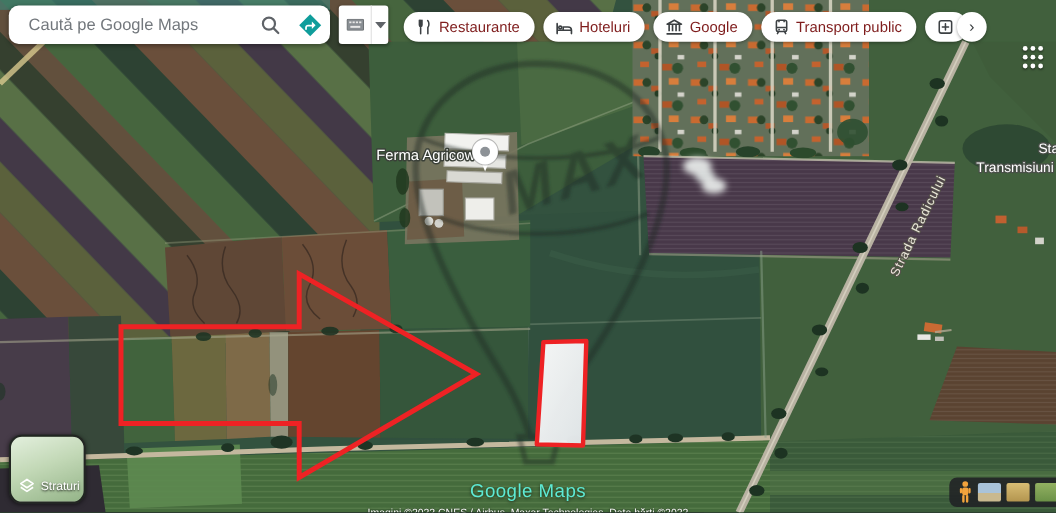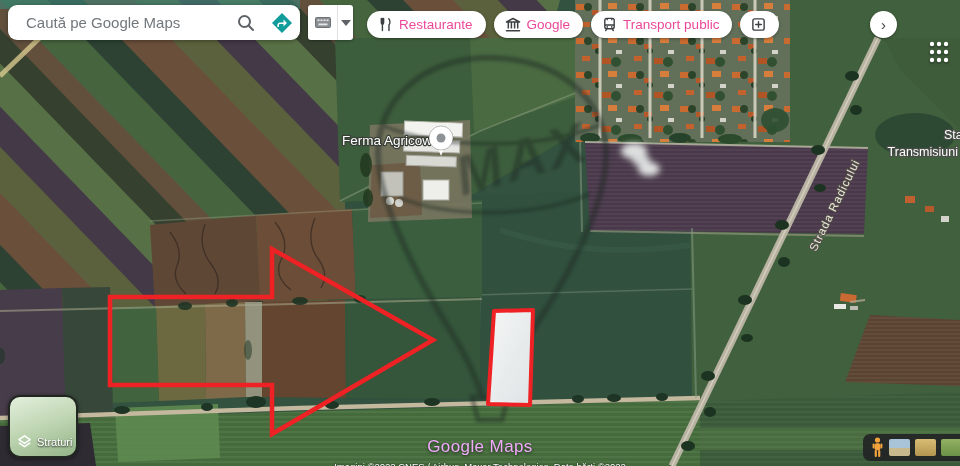--- a/index.html
+++ b/index.html
@@ -17,36 +17,36 @@
             background:transparent;border:none;cursor:pointer;padding:0;}
   .kbd-btn{position:absolute;left:308px;top:5px;width:45px;height:35px;background:#fff;border:none;
            border-radius:3px;box-shadow:0 1px 3px rgba(0,0,0,.35);display:flex;align-items:center;z-index:30;cursor:pointer;padding:0;}
   .kbd-btn .seg1{width:29px;display:flex;justify-content:center;}
   .kbd-btn .div{width:1px;height:35px;background:#e0e0e0;}
   .kbd-btn .seg2{flex:1;display:flex;justify-content:center;}
 
   .chips{position:absolute;left:367px;top:11px;display:flex;gap:8px;z-index:25;}
   .chip{display:flex;align-items:center;gap:6px;height:27px;padding:0 13px 0 11px;background:#fff;
         border:none;border-radius:14px;box-shadow:0 1px 3px rgba(0,0,0,.35);cursor:pointer;
-        font-size:13.5px;color:#ec4899;font-family:"Liberation Sans",sans-serif;white-space:nowrap;justify-content:flex-end;}
+        font-size:13.5px;color:#7f1d1d;font-family:"Liberation Sans",sans-serif;white-space:nowrap;justify-content:flex-end;}
   .chip svg{flex:0 0 auto;}
   .chips-more{position:absolute;left:870px;top:11px;width:27px;height:27px;border-radius:50%;
               background:#fff;border:none;box-shadow:0 1px 3px rgba(0,0,0,.35);cursor:pointer;z-index:26;
               display:flex;align-items:center;justify-content:center;font-size:15px;color:#3c4043;}
   .grid-menu{position:absolute;left:928px;top:40px;z-index:24;background:transparent;border:none;cursor:pointer;padding:0;
              filter:drop-shadow(0 1px 1px rgba(0,0,0,.6));}
 
   
   .layers-btn{position:absolute;left:8px;top:395px;width:70px;height:63px;border-radius:12px;
               border:2px solid rgba(25,28,26,.95);box-shadow:0 1px 4px rgba(0,0,0,.5);
               background:linear-gradient(160deg,#e3efdd 0%,#c2d8b6 45%,#94b488 100%);
               cursor:pointer;z-index:30;position:absolute;padding:0;}
   .layers-btn .lbl{position:absolute;left:7px;bottom:7px;display:flex;align-items:center;gap:5px;
                    color:#fff;font-size:11px;text-shadow:0 1px 2px rgba(0,0,0,.9);font-family:"Liberation Sans",sans-serif;}
-  .gm-logo{position:absolute;left:0;right:0;top:437px;text-align:center;color:#f0abfc;font-size:17px;
+  .gm-logo{position:absolute;left:0;right:0;top:437px;text-align:center;color:#5eead4;font-size:17px;
            letter-spacing:.4px;text-shadow:0 1px 3px rgba(0,0,0,.65);z-index:20;font-weight:500;}
   .attrib{position:absolute;left:0;right:0;bottom:-6px;text-align:center;color:#fff;font-size:9.5px;
           text-shadow:0 0 2px rgba(0,0,0,.9);z-index:20;white-space:nowrap;}
   .pegbar{position:absolute;right:-8px;bottom:5px;height:27px;padding:0 6px 0 8px;background:rgba(32,33,36,.88);
           border-radius:7px;display:flex;align-items:center;gap:5px;z-index:30;}
   .thumb{width:21px;height:17px;border-radius:2px;cursor:pointer;border:none;padding:0;}
   .t1{background:linear-gradient(#a9c3d9 55%,#c9b98f 55%);}
   .t2{background:linear-gradient(#d8bd74,#b3954f);}
   .t3{background:linear-gradient(#93b162,#6b9147);}
 </style>
@@ -292,20 +292,27 @@
 
   <div class="chips">
     <button class="chip">
       <svg width="15" height="15" viewBox="0 0 16 16" fill="none" stroke="#3c4043" stroke-width="1.5" stroke-linecap="round">
         <path d="M3.5 1.5v4.5 M6 1.5v4.5 M4.7 1.5V14.5 M3.5 6c0 1 .5 1.6 1.2 1.6S6 7 6 6"></path>
         <path d="M11.5 1.8c1.6 1.8 1.6 5 .2 6.7v6"></path>
       </svg>
       <span>Restaurante</span>
     </button>
     <button class="chip">
+      <svg width="16" height="16" viewBox="0 0 16 16" fill="none" stroke="#3c4043" stroke-width="1.5" stroke-linecap="round">
+        <path d="M1.5 4.5v9 M1.5 10.5h13 M14.5 13.5v-3c0-2-1.4-3-3.2-3H7v3"></path>
+        <circle cx="4.3" cy="8" r="1.3"></circle>
+      </svg>
+      <span>Hoteluri</span>
+    </button>
+    <button class="chip">
       <svg width="16" height="16" viewBox="0 0 16 16" fill="none" stroke="#3c4043" stroke-width="1.5" stroke-linejoin="round">
         <path d="M8 1.5 L14.5 5 H1.5 Z"></path>
         <path d="M3.3 5v6.5 M6.4 5v6.5 M9.6 5v6.5 M12.7 5v6.5"></path>
         <path d="M1.5 13.8h13" stroke-linecap="round"></path>
       </svg>
       <span>Google</span>
     </button>
     <button class="chip">
       <svg width="15" height="15" viewBox="0 0 16 16" fill="none" stroke="#3c4043" stroke-width="1.5">
         <rect x="3" y="1.5" width="10" height="11" rx="2"></rect>

